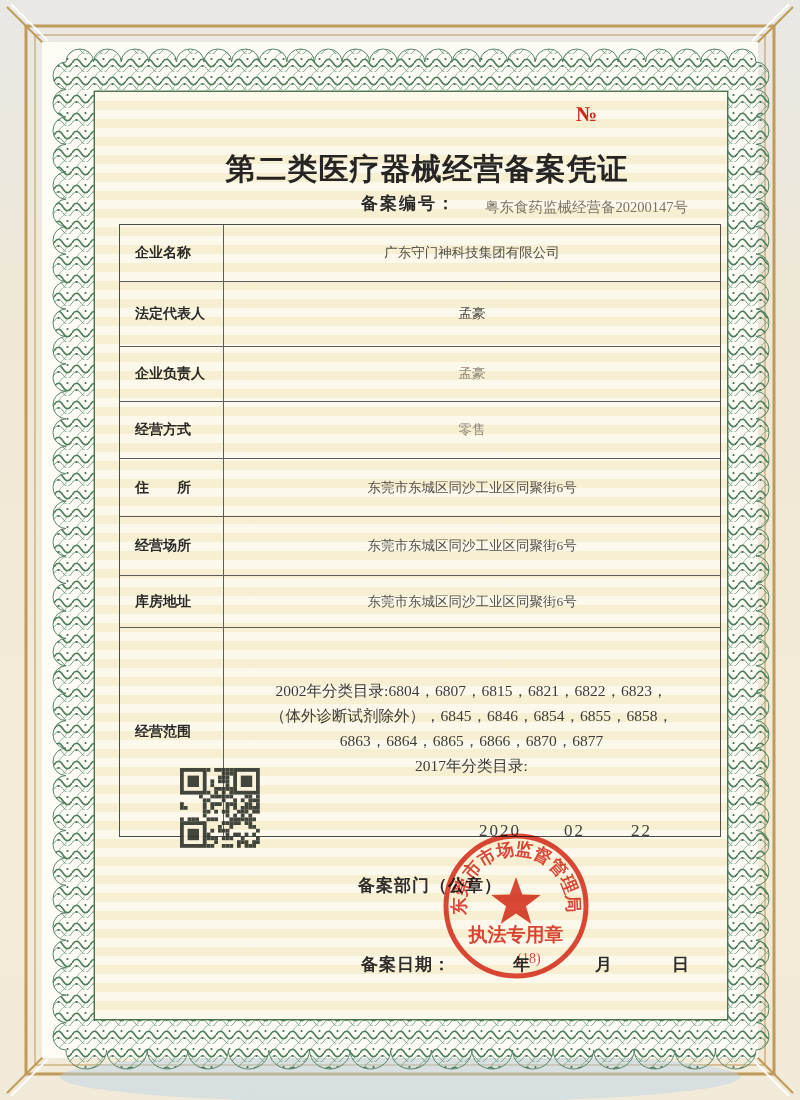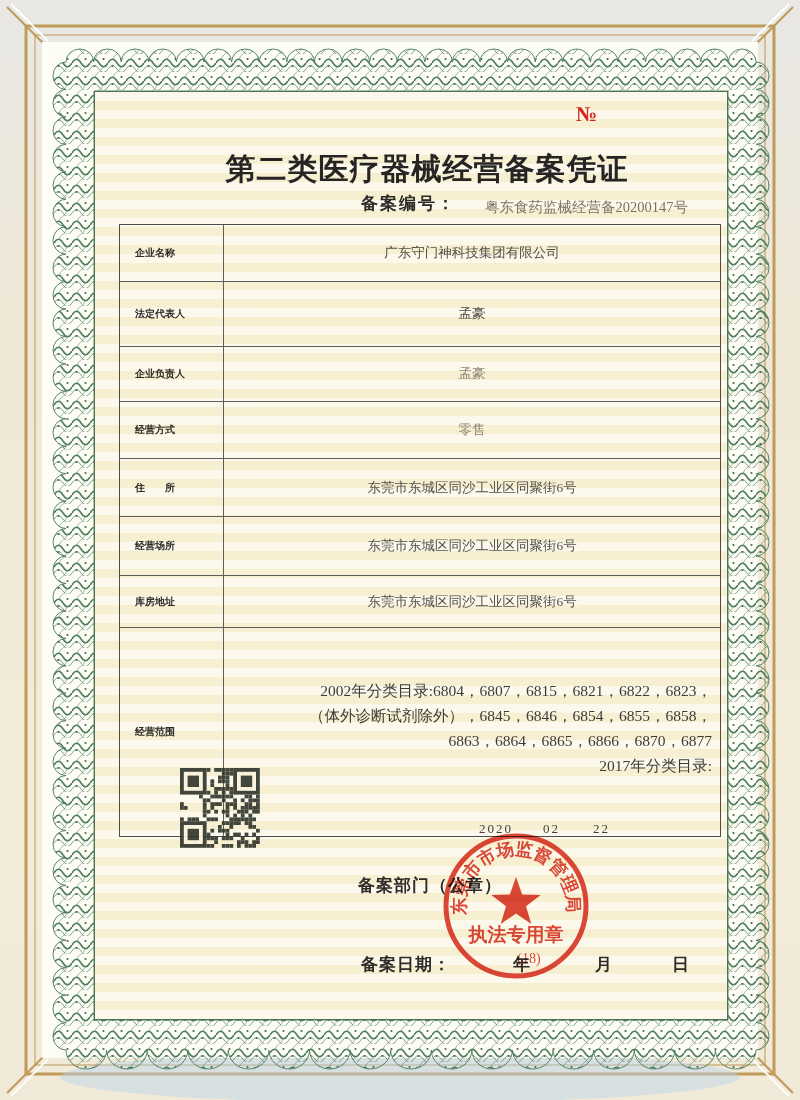--- a/index.html
+++ b/index.html
@@ -33,34 +33,34 @@
 
   .table{
     position:absolute;left:24px;top:132px;width:602px;
     box-sizing:border-box;border:1.6px solid #4c4c4c;
   }
   .trow{display:flex;border-bottom:1px solid #5d5d5d;box-sizing:border-box;}
   .trow:last-child{border-bottom:none;}
   .tlabel{
     width:104px;flex:none;box-sizing:border-box;border-right:1px solid #5d5d5d;
     display:flex;align-items:center;padding-left:15px;
-    font-size:10px;font-weight:bold;color:#2c2a27;white-space:pre;
+    font-size:14px;font-weight:bold;color:#2c2a27;white-space:pre;
   }
   .tvalue{
     flex:1;display:flex;align-items:center;justify-content:center;
     font-size:13.5px;color:#524e49;
   }
   .tvalue.faded{color:#918779;}
   .tvalue.scope{
-    flex-direction:column;align-items:flex-end;justify-content:flex-start;
+    flex-direction:column;align-items:center;justify-content:flex-start;
     padding:50px 8px 0 7px;font-size:15.5px;line-height:25px;color:#3c3b38;
   }
   .scope-line{white-space:nowrap;}
 
-  .stampdate{position:absolute;top:729px;left:384px;display:flex;font-size:13px;color:#42413e;letter-spacing:2px;}
+  .stampdate{position:absolute;top:729px;left:384px;display:flex;font-size:17px;color:#42413e;letter-spacing:2px;gap:13px;}
   .stampdate .y{margin-right:30px;}
   .stampdate .m{margin-right:33px;}
 
   .dept-line{position:absolute;left:263px;top:774px;font-size:17px;font-weight:bold;color:#2e2b28;letter-spacing:1px;margin-top:8px;}
   .date-line{position:absolute;left:0;top:861px;width:706px;height:26px;font-size:17px;font-weight:bold;color:#2e2b28;}
   .date-line span{position:absolute;top:0;}
   .dl-label{left:266px;letter-spacing:1px;}
   .dl-year{left:418px;}
   .dl-month{left:500px;}
   .dl-day{left:577px;}

